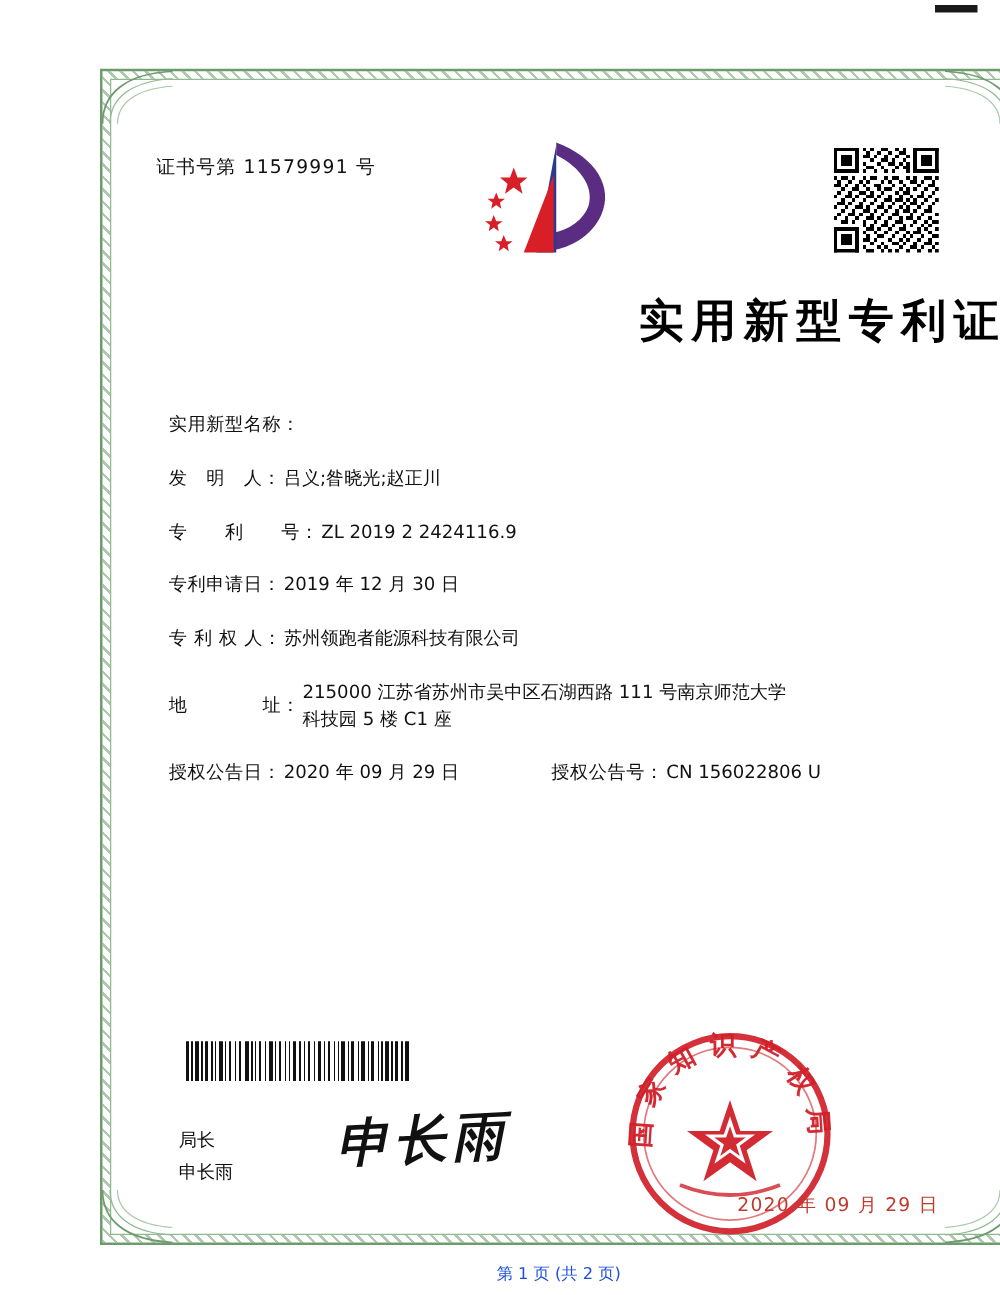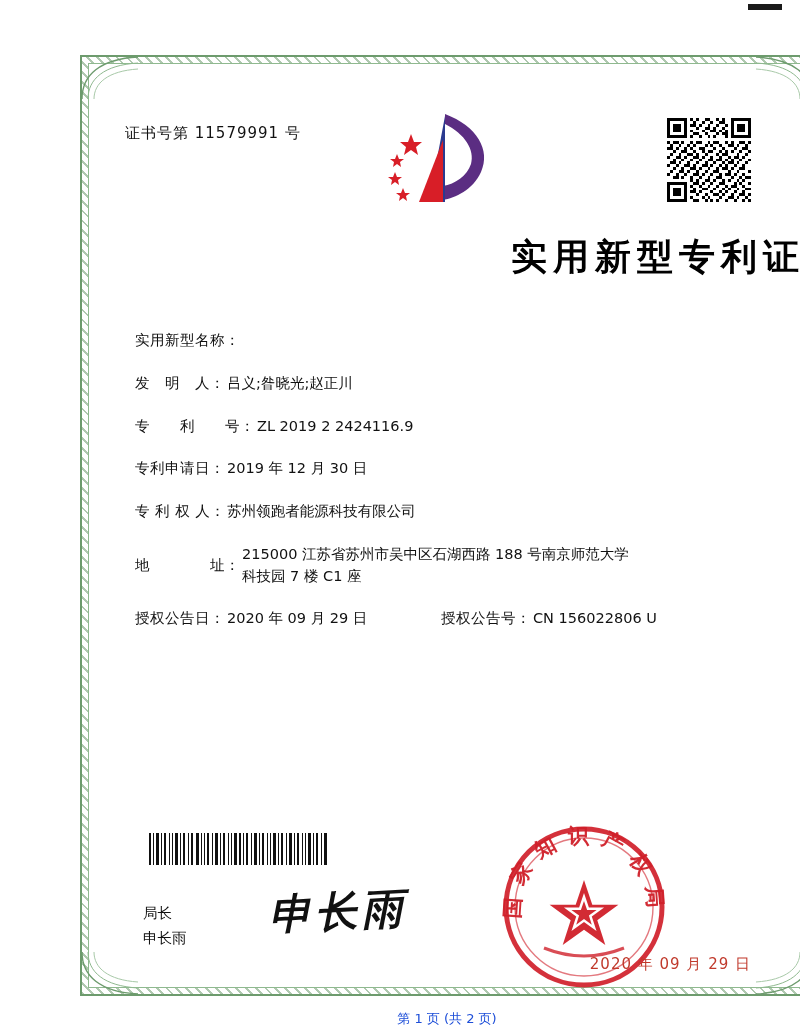--- a/index.html
+++ b/index.html
@@ -538,22 +538,22 @@
     </div>
 
     <div class="field-row">
       <span class="f-label">专 利 权 人：</span>
       <span class="f-value">苏州领跑者能源科技有限公司</span>
     </div>
 
     <div class="field-row">
       <span class="f-label">地　　　　址：</span>
       <span class="f-value">
-        <span>215000 江苏省苏州市吴中区石湖西路 188 号南京师范大学</span>
-        <span class="line2">科技园 7 楼 C1 座</span>
+        <span>215000 江苏省苏州市吴中区石湖西路 111 号南京师范大学</span>
+        <span class="line2">科技园 5 楼 C1 座</span>
       </span>
     </div>
 
     <div class="two-col">
       <span class="col-a">
         <span class="f-label">授权公告日：</span>
         <span class="f-value">2020 年 09 月 29 日</span>
       </span>
       <span class="col-b">
         <span class="f-label">授权公告号：</span>

